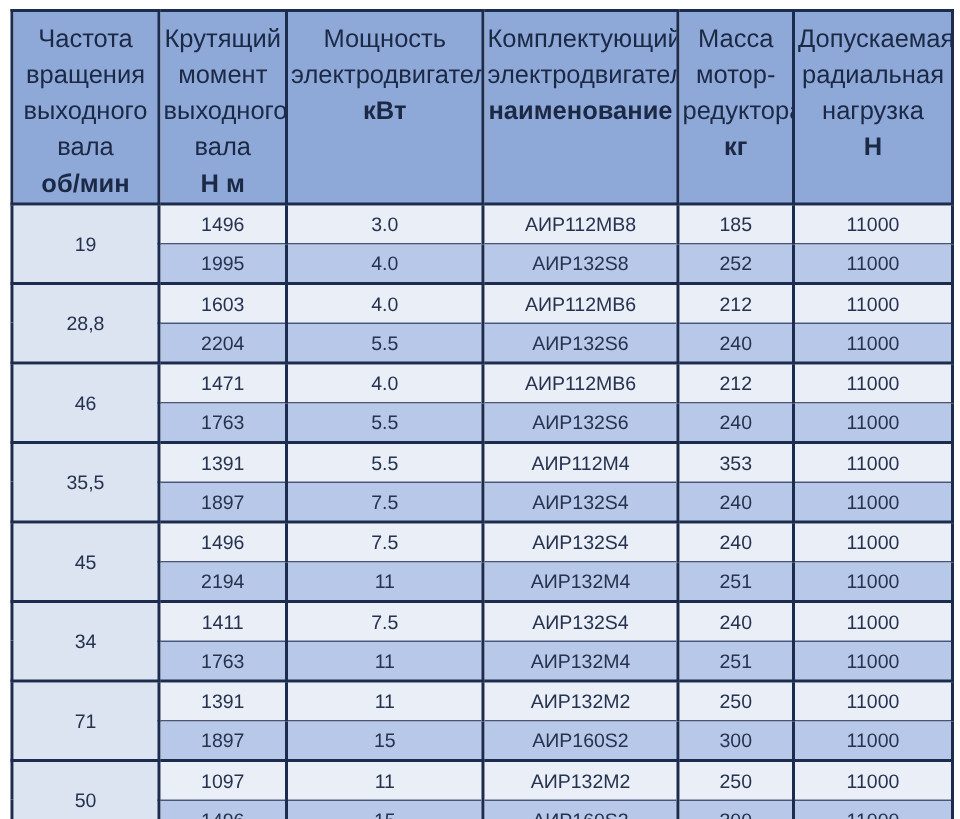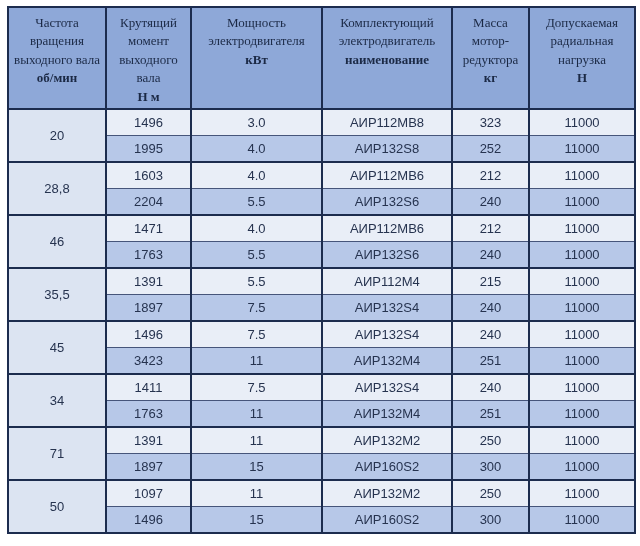--- a/index.html
+++ b/index.html
@@ -35,23 +35,22 @@
     text-align:center;
     overflow:hidden;
   }
   thead th{
     background:var(--header-bg);
     vertical-align:top;
     padding:6px 2px 0 2px;
     height:94px;
     color:var(--header-text);
     font-weight:normal;
-    font-size:13px;
+    font-size:17px;
     line-height:1.42;
-    font-family:Liberation Serif, serif;
   }
   thead .unit{font-weight:bold;}
   tbody td{
     font-size:13px;
     color:var(--cell-text);
     height:25px;
     padding:0 2px;
   }
   td.freq{background:var(--freq-bg);}
   tr.light td.val{background:var(--light-bg);border-bottom:1px solid var(--inner-border);}
@@ -93,25 +92,25 @@
             <div class="unit">кг</div>
           </th>
           <th>
             <div>Допускаемая радиальная нагрузка</div>
             <div class="unit">Н</div>
           </th>
         </tr>
     </thead>
     <tbody>
         <tr class="light">
-          <td rowspan="2" class="freq">20</td>
+          <td rowspan="2" class="freq">19</td>
           <td class="val">1496</td>
           <td class="val">3.0</td>
           <td class="val">АИР112МВ8</td>
-          <td class="val">323</td>
+          <td class="val">185</td>
           <td class="val">11000</td>
         </tr>
         <tr class="dark">
           <td class="val">1995</td>
           <td class="val">4.0</td>
           <td class="val">АИР132S8</td>
           <td class="val">252</td>
           <td class="val">11000</td>
         </tr>
         <tr class="light">
@@ -142,40 +141,40 @@
           <td class="val">5.5</td>
           <td class="val">АИР132S6</td>
           <td class="val">240</td>
           <td class="val">11000</td>
         </tr>
         <tr class="light">
           <td rowspan="2" class="freq">35,5</td>
           <td class="val">1391</td>
           <td class="val">5.5</td>
           <td class="val">АИР112М4</td>
-          <td class="val">215</td>
+          <td class="val">353</td>
           <td class="val">11000</td>
         </tr>
         <tr class="dark">
           <td class="val">1897</td>
           <td class="val">7.5</td>
           <td class="val">АИР132S4</td>
           <td class="val">240</td>
           <td class="val">11000</td>
         </tr>
         <tr class="light">
           <td rowspan="2" class="freq">45</td>
           <td class="val">1496</td>
           <td class="val">7.5</td>
           <td class="val">АИР132S4</td>
           <td class="val">240</td>
           <td class="val">11000</td>
         </tr>
         <tr class="dark">
-          <td class="val">3423</td>
+          <td class="val">2194</td>
           <td class="val">11</td>
           <td class="val">АИР132М4</td>
           <td class="val">251</td>
           <td class="val">11000</td>
         </tr>
         <tr class="light">
           <td rowspan="2" class="freq">34</td>
           <td class="val">1411</td>
           <td class="val">7.5</td>
           <td class="val">АИР132S4</td>

